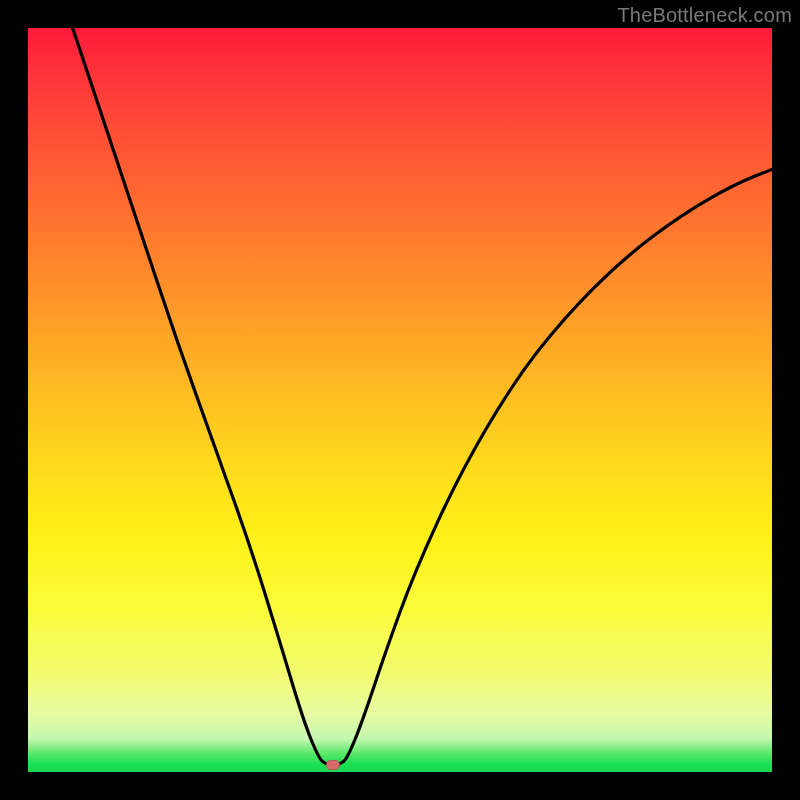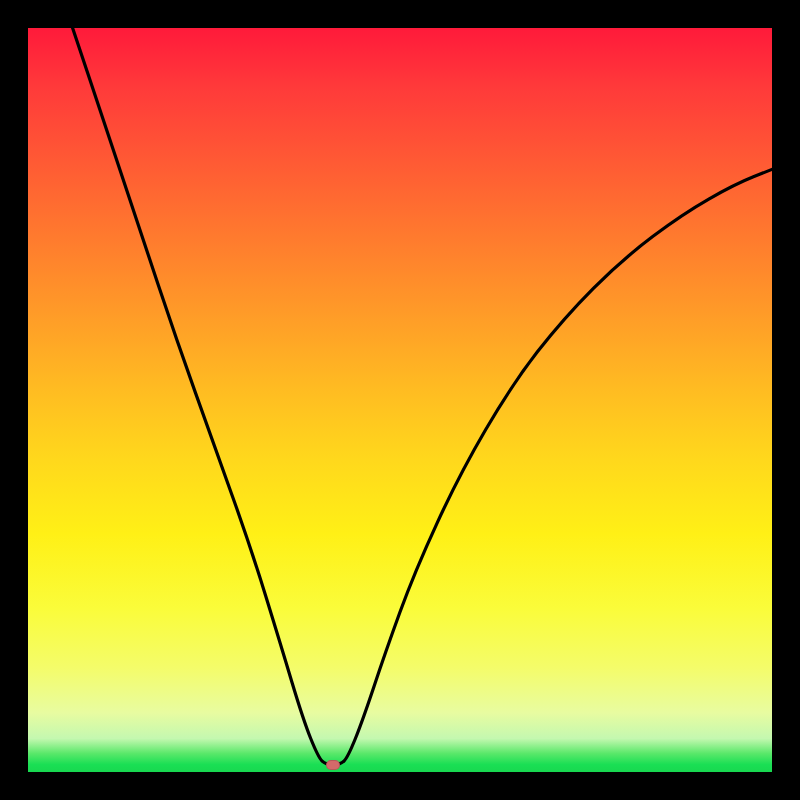--- a/index.html
+++ b/index.html
@@ -72,20 +72,21 @@
     letter-spacing: 0.2px;
     user-select: none;
     z-index: 5;
   }
 </style>
 </head>
 <body>
 
 <div class="frame">
 
+  <div class="watermark">TheBottleneck.com</div>
 
   <div class="plot-area">
     <div class="gradient-bg"></div>
 
     <svg class="curve" viewBox="0 0 744 744" preserveAspectRatio="none">
       <path id="curve-path" d="M 44.6 0.0 Q 44.6 0.0 59.5 44.6 Q 74.4 89.3 93.0 145.1 Q 111.6 200.9 130.2 256.7 Q 148.8 312.5 167.4 364.6 Q 186.0 416.6 204.6 468.7 Q 223.2 520.8 238.1 569.2 Q 253.0 617.5 264.1 654.7 Q 275.3 691.9 282.7 710.5 Q 290.2 729.1 293.9 732.8 Q 297.6 736.6 305.0 736.6 Q 312.5 736.6 316.2 732.8 Q 319.9 729.1 327.4 710.5 Q 334.8 691.9 346.0 658.4 Q 357.1 625.0 372.0 584.0 Q 386.9 543.1 409.2 494.8 Q 431.5 446.4 457.6 401.8 Q 483.6 357.1 509.6 323.6 Q 535.7 290.2 565.4 260.4 Q 595.2 230.6 625.0 208.3 Q 654.7 186.0 680.8 171.1 Q 706.8 156.2 725.4 148.8 T 744.0 141.4" fill="none" stroke="#000000" stroke-width="3.2" stroke-linecap="round"></path>
     </svg>
 
     <div id="marker" class="marker" style="left: 305.04px; top: 736.56px; background: rgb(212, 106, 106);"></div>
   </div>

